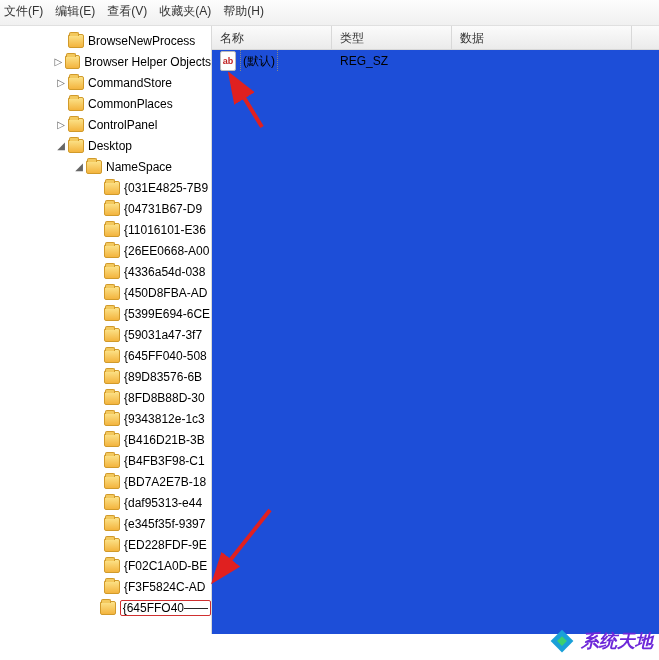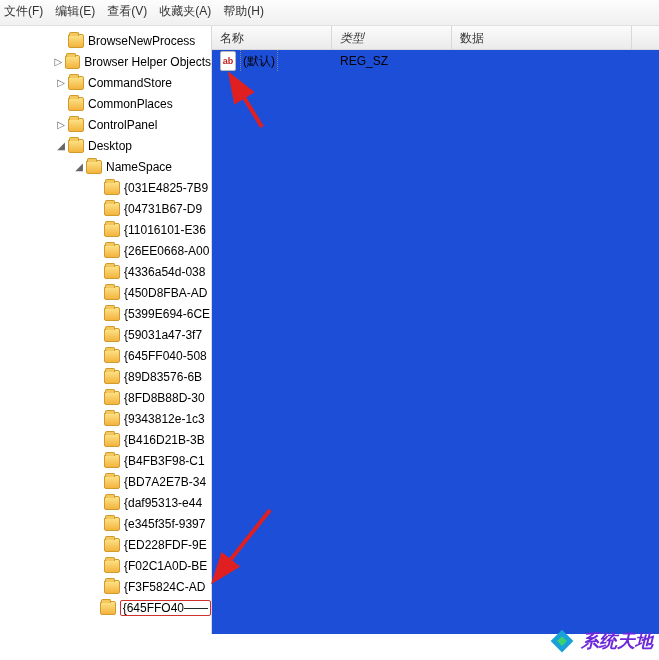--- a/index.html
+++ b/index.html
@@ -283,21 +283,21 @@
         <div class="node">
           <span class="indent" style="width: 90px;"></span>
           <span class="exp"></span>
           <span class="folder"></span>
           <span class="label">{B4FB3F98-C1</span>
         </div>
         <div class="node">
           <span class="indent" style="width: 90px;"></span>
           <span class="exp"></span>
           <span class="folder"></span>
-          <span class="label">{BD7A2E7B-34</span>
+          <span class="label">{BD7A2E7B-18</span>
         </div>
         <div class="node">
           <span class="indent" style="width: 90px;"></span>
           <span class="exp"></span>
           <span class="folder"></span>
           <span class="label">{daf95313-e44</span>
         </div>
         <div class="node">
           <span class="indent" style="width: 90px;"></span>
           <span class="exp"></span>
@@ -327,21 +327,21 @@
           <span class="exp"></span>
           <span class="folder"></span>
           <span class="label highlight">{645FFO40——</span>
         </div>
       </div>
   </div>
 
   <div class="listpane">
     <div class="colheaders">
       <div id="col0" style="width: 120px;">名称</div>
-      <div id="col1" style="width: 120px; font-style: italic;">类型</div>
+      <div id="col1" style="width: 120px;">类型</div>
       <div id="col2" style="width: 180px;">数据</div>
     </div>
     <div class="datarow">
       <div class="cell-name" id="cell0" style="width: 120px;">
         <span class="strico">ab</span>
         <span class="dotted">(默认)</span>
       </div>
       <div id="cell1" style="width: 120px;">REG_SZ</div>
     </div>
 

